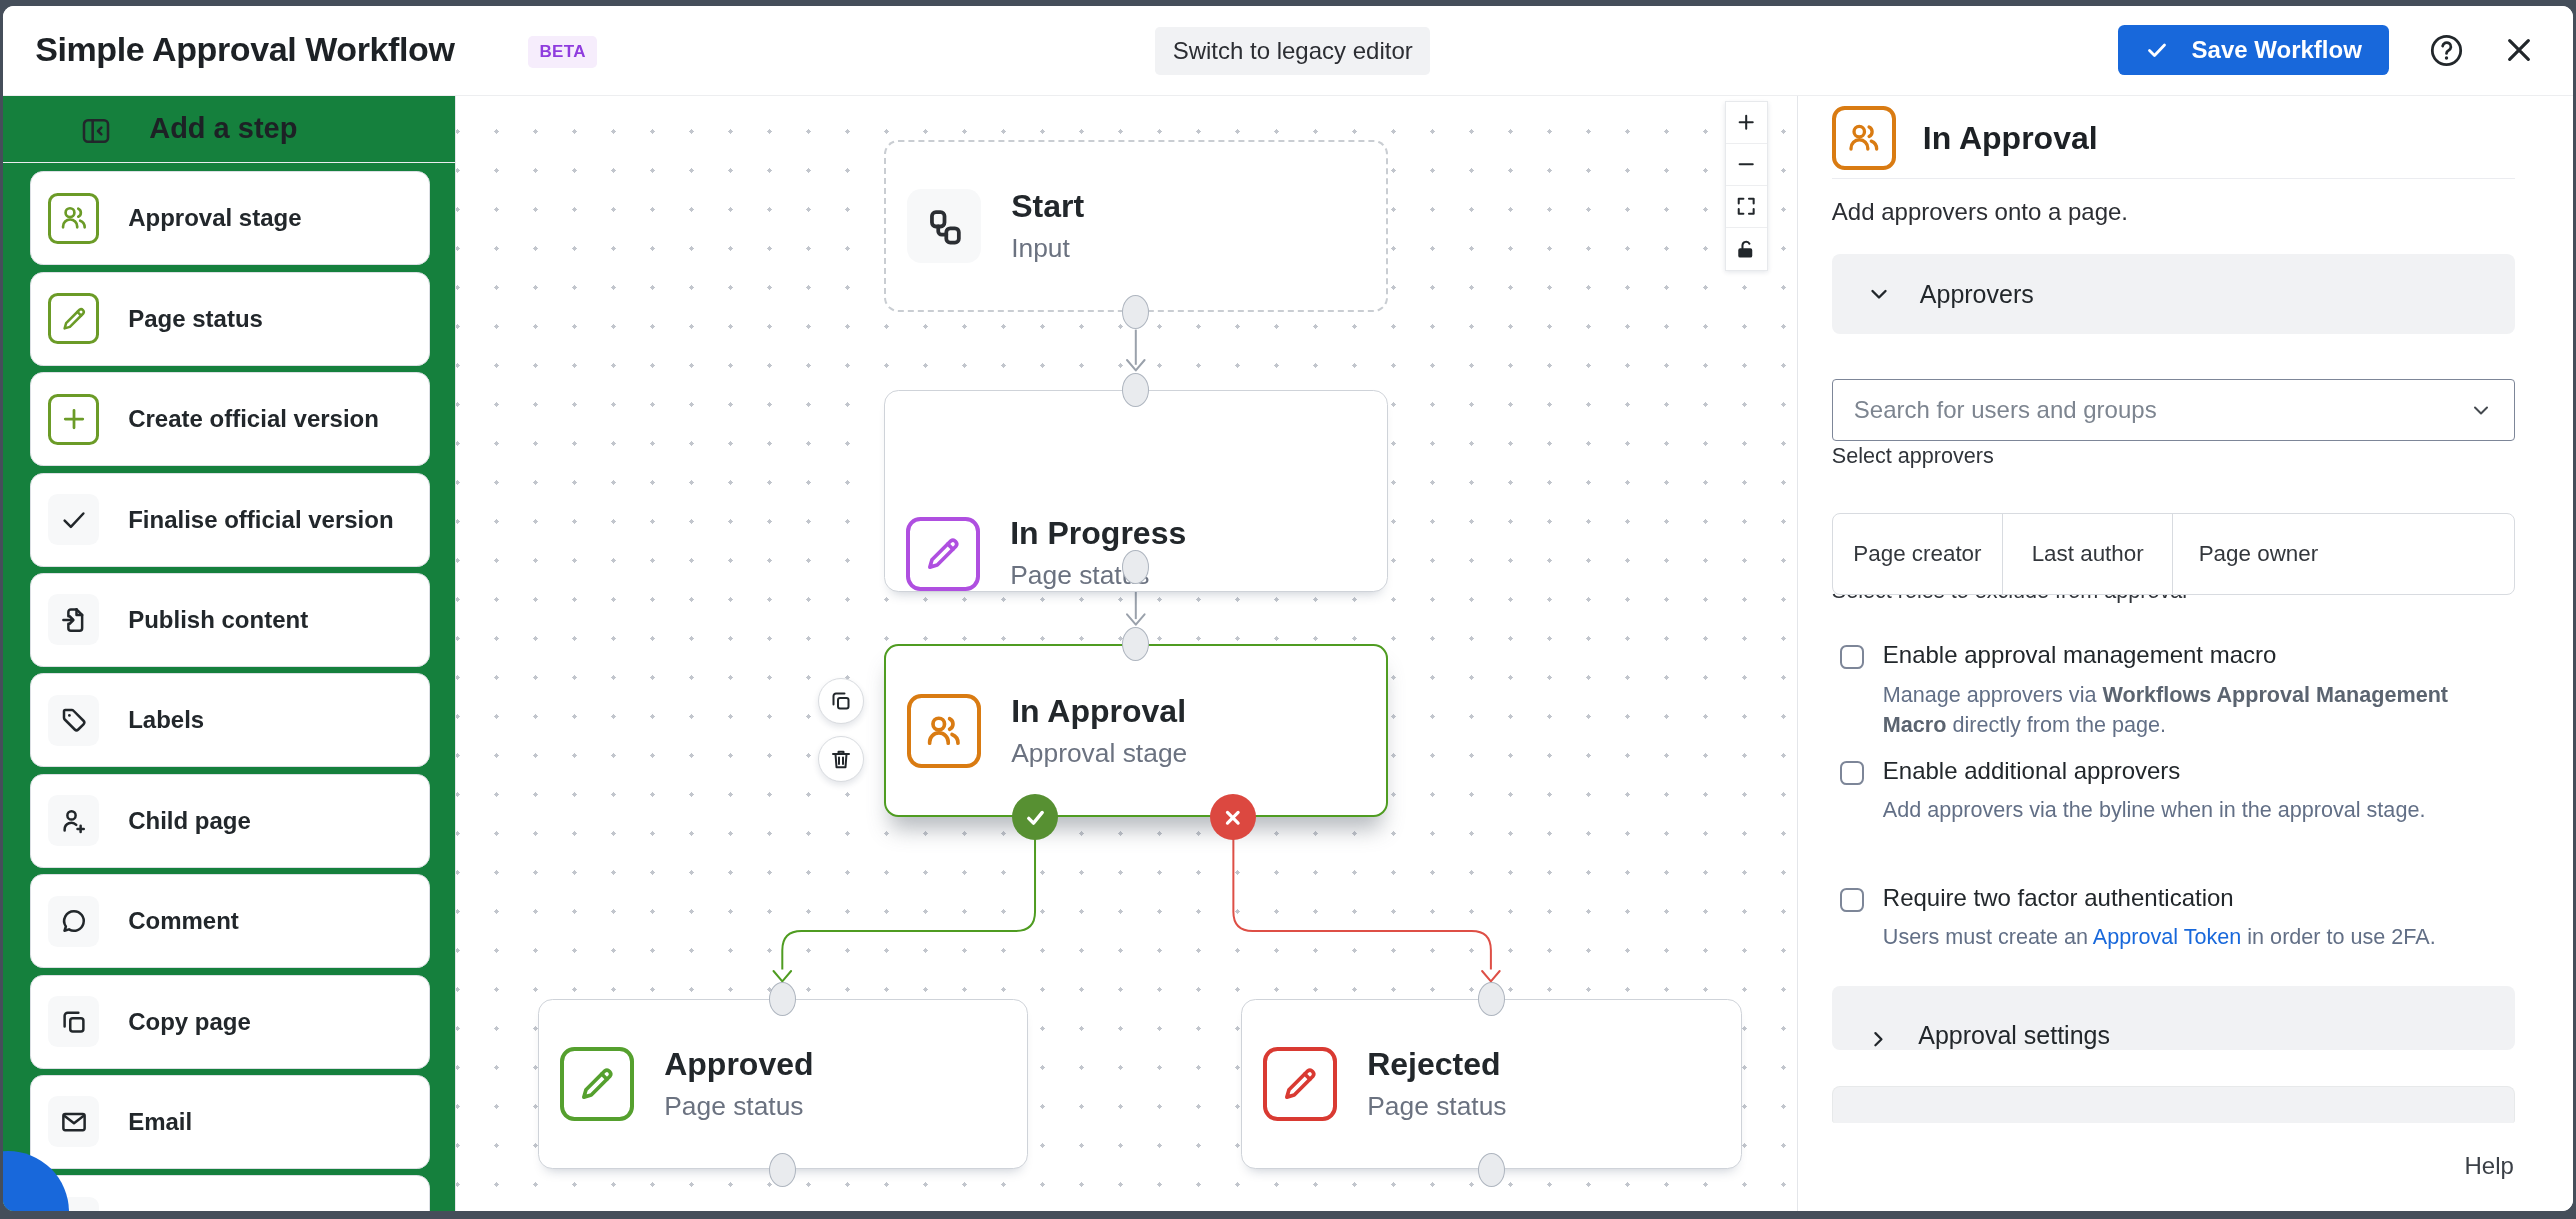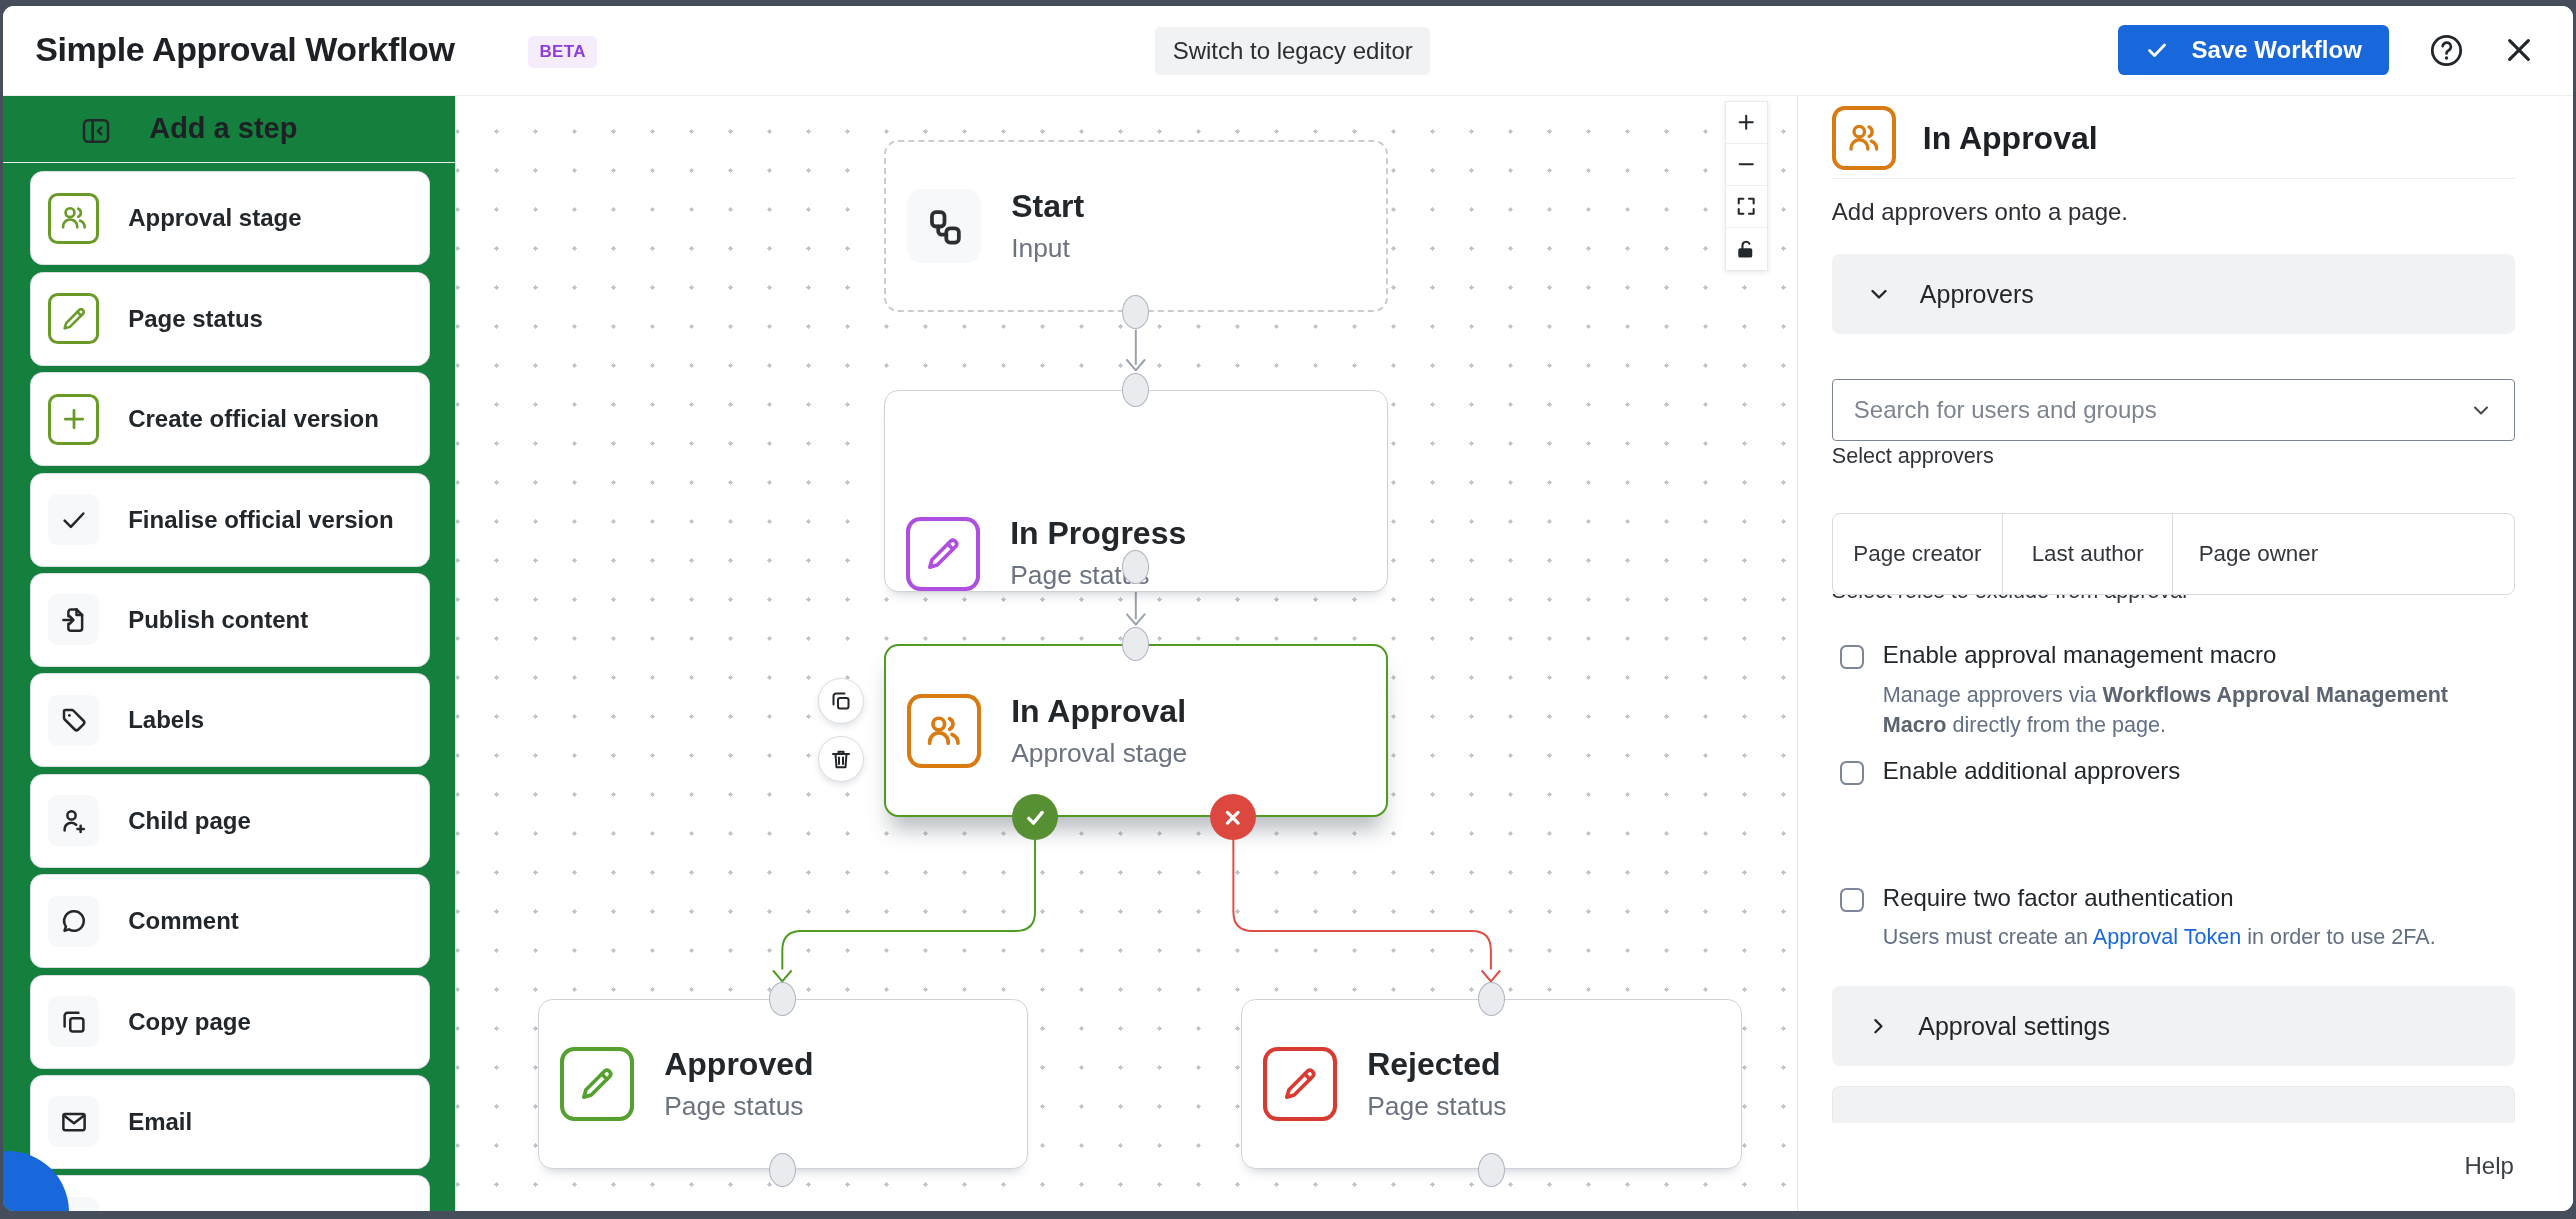--- a/index.html
+++ b/index.html
@@ -57,21 +57,21 @@
 
   
   .panel { position:absolute; top:90px; right:0; width:776px; bottom:0; background:#fff; border-left:1.6px solid #E4E6EA; z-index:10; }
   .panel-abs { position:absolute; left:34px; width:683px; }
   .panel-head-icon { position:absolute; left:34px; top:9.6px; width:64px; height:64px; border:4px solid #D97B12; color:#D97B12; border-radius:12.8px; display:flex; align-items:center; justify-content:center; background:#fff; }
   .panel-title { position:absolute; left:125px; top:24px; font-size:32px; font-weight:600; color:#1D2125; }
   .panel-divider { top:82px; height:0; border-top:1.6px solid #EBECF0; }
   .panel-desc { top:102px; font-size:24px; color:#2C2E33; }
   .accordion { border:none; background:#F1F2F4; border-radius:8px; display:flex; align-items:center; gap:29px; padding-left:35px; font-size:25px; font-weight:500; color:#22272B; cursor:pointer; font-family:inherit; }
   .acc-approvers { top:158px; height:80px; }
-  .acc-settings { top:890px; height:80px; }
+  .acc-settings { top:890px; height:64px;align-items:flex-end; }
   .acc-partial { top:990px; height:37px; background:#F1F2F4; border:1.6px solid #E7E9EA; border-bottom:none; border-radius:8px 8px 3.2px 3.2px; }
   .field-label { font-size:21.6px; font-weight:500; color:#30343A; }
   .lbl-approvers { top:347px; }
   .lbl-roles { top:482px; }
   .select-box { top:283px; height:62px; border:1.6px solid #7D8698; border-radius:4px; background:#fff; display:flex; align-items:center; padding:0 21px; cursor:pointer; }
   .select-placeholder { font-size:24px; color:#7D8590; flex:1; }
   .segmented { top:417px; height:82px; border:1.6px solid #D8DBE0; border-radius:8px; display:grid; grid-template-columns:1fr 1fr 1fr 1fr; overflow:hidden; background:#fff; }
   .segment { border-right:1.6px solid #D8DBE0; display:flex; align-items:center; justify-content:center; text-align:center; font-size:22.4px; color:#33373C; line-height:32px; padding:0 11.2px; cursor:pointer; }
   .segment:last-child { border-right:none; }
   .cb-row { position:absolute; left:34px; width:683px; }
@@ -417,20 +417,21 @@
 
     <div class="cb-row" style="top:549px; height:104px;">
       <span class="checkbox"></span>
       <span class="cb-label">Enable approval management macro</span>
       <span class="cb-desc" style="top:35px;"><span>Manage approvers via </span><b>Workflows Approval Management Macro</b><span> directly from the page.</span></span>
     </div>
 
     <div class="cb-row" style="top:665px; height:80px;">
       <span class="checkbox"></span>
       <span class="cb-label">Enable additional approvers</span>
+      <span class="cb-desc" style="top:34px;">Add approvers via the byline when in the approval stage.</span>
     </div>
 
     <div class="cb-row" style="top:792px; height:80px;">
       <span class="checkbox"></span>
       <span class="cb-label">Require two factor authentication</span>
       <span class="cb-desc" style="top:34px;"><span>Users must create an </span><span class="link">Approval Token</span><span> in order to use 2FA.</span></span>
     </div>
 
     <button class="panel-abs accordion acc-settings">
       <svg width="22.4" height="22.4" viewBox="0 0 24 24" fill="none" stroke="#22272B" stroke-width="2.4" stroke-linecap="round" stroke-linejoin="round">

